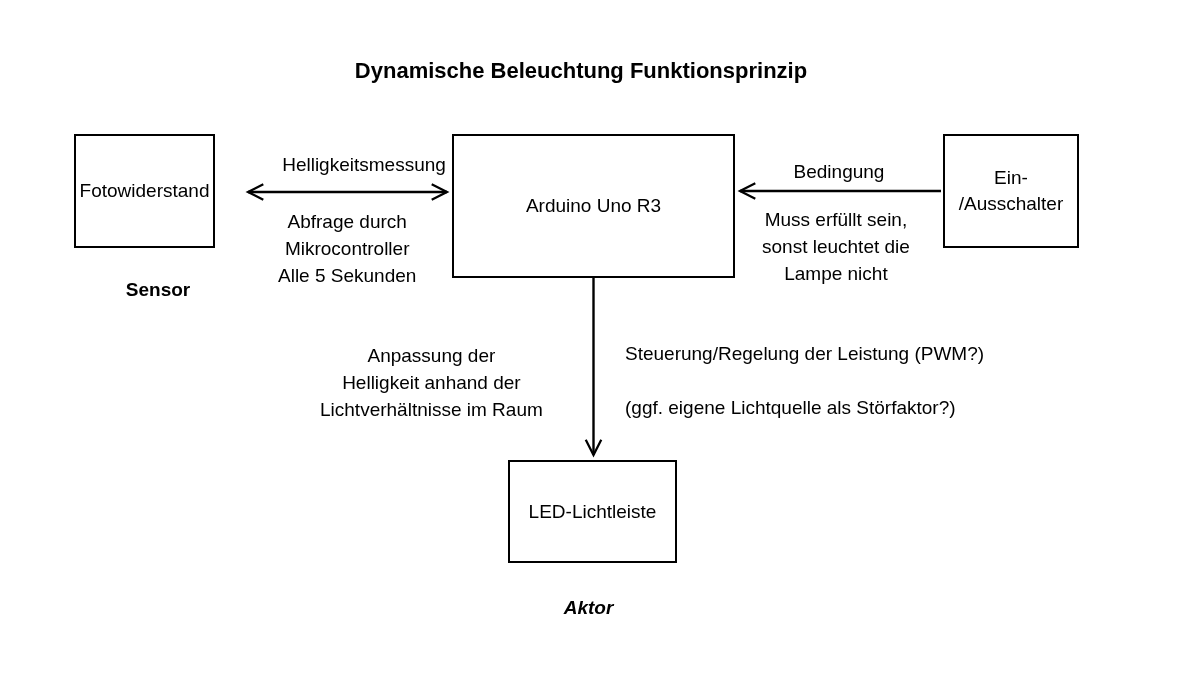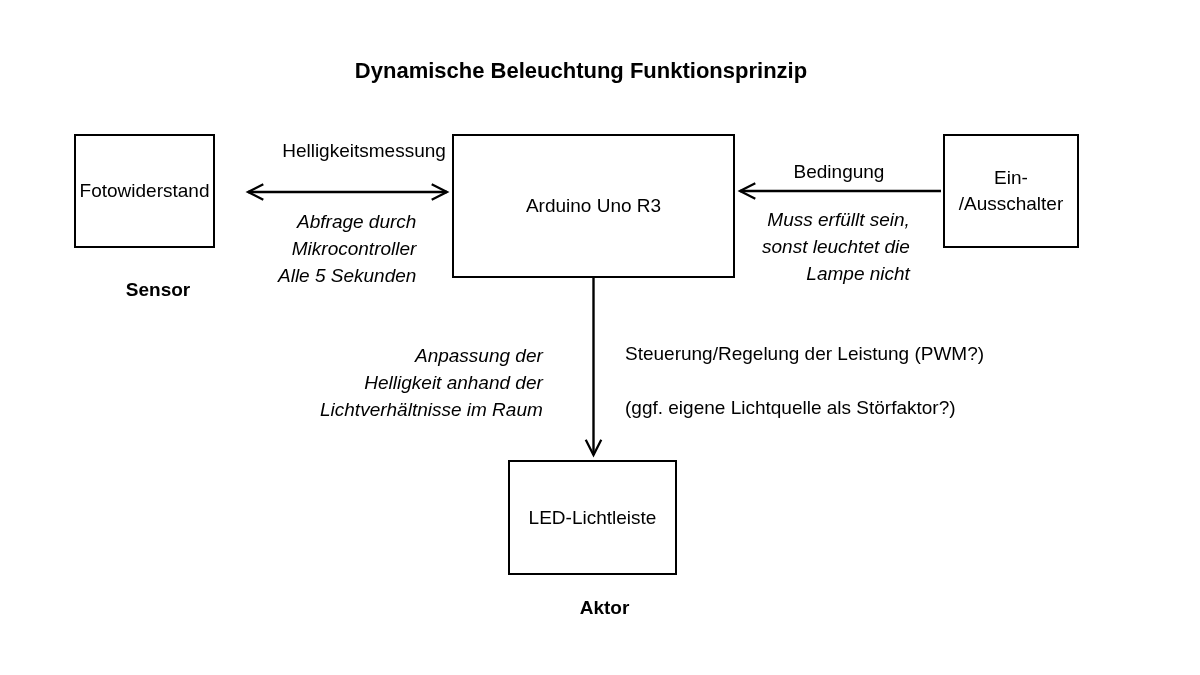--- a/index.html
+++ b/index.html
@@ -37,43 +37,42 @@
     align-items: center;
     justify-content: center;
     text-align: center;
     font-size: 19px;
     line-height: 26px;
     white-space: pre-line;
   }
   .node-fotowiderstand { left: 74px;  top: 134px; width: 141px; height: 114px; }
   .node-arduino        { left: 452px; top: 134px; width: 283px; height: 144px; }
   .node-einaus         { left: 943px; top: 134px; width: 136px; height: 114px; }
-  .node-led            { left: 508px; top: 460px; width: 169px; height: 115px; }
+  .node-led            { left: 508px; top: 460px; width: 169px; height: 103px; }
   .caption {
     position: absolute;
     font-size: 19px;
     font-weight: bold;
     text-align: center;
   }
   .caption-sensor { left: 74px;  top: 279px; width: 168px; }
-  .caption-aktor  { left: 520px; top: 597px; width: 169px; }
+  .caption-aktor  { left: 504px; top: 597px; width: 169px; font-style: italic; }
   .edge-label {
     position: absolute;
     font-size: 19px;
     text-align: center;
   }
-  .label-helligkeitsmessung { left: 243px; top: 140px; width: 242px; }
+  .label-helligkeitsmessung { left: 243px; top: 154px; width: 242px; }
   .label-bedingung          { left: 735px; top: 161px; width: 208px; }
   .note {
     position: absolute;
     font-size: 19px;
-    font-style: italic;
     line-height: 27px;
     white-space: pre-line;
-    text-align: right;
+    text-align: center;
   }
   .note-abfrage   { left: 278px; top: 208px; }
   .note-muss      { left: 762px; top: 206px; }
   .note-anpassung { left: 320px; top: 342px; }
   .plain-label {
     position: absolute;
     font-size: 19px;
     text-align: left;
   }
   .label-steuerung-1 { left: 625px; top: 343px; }

